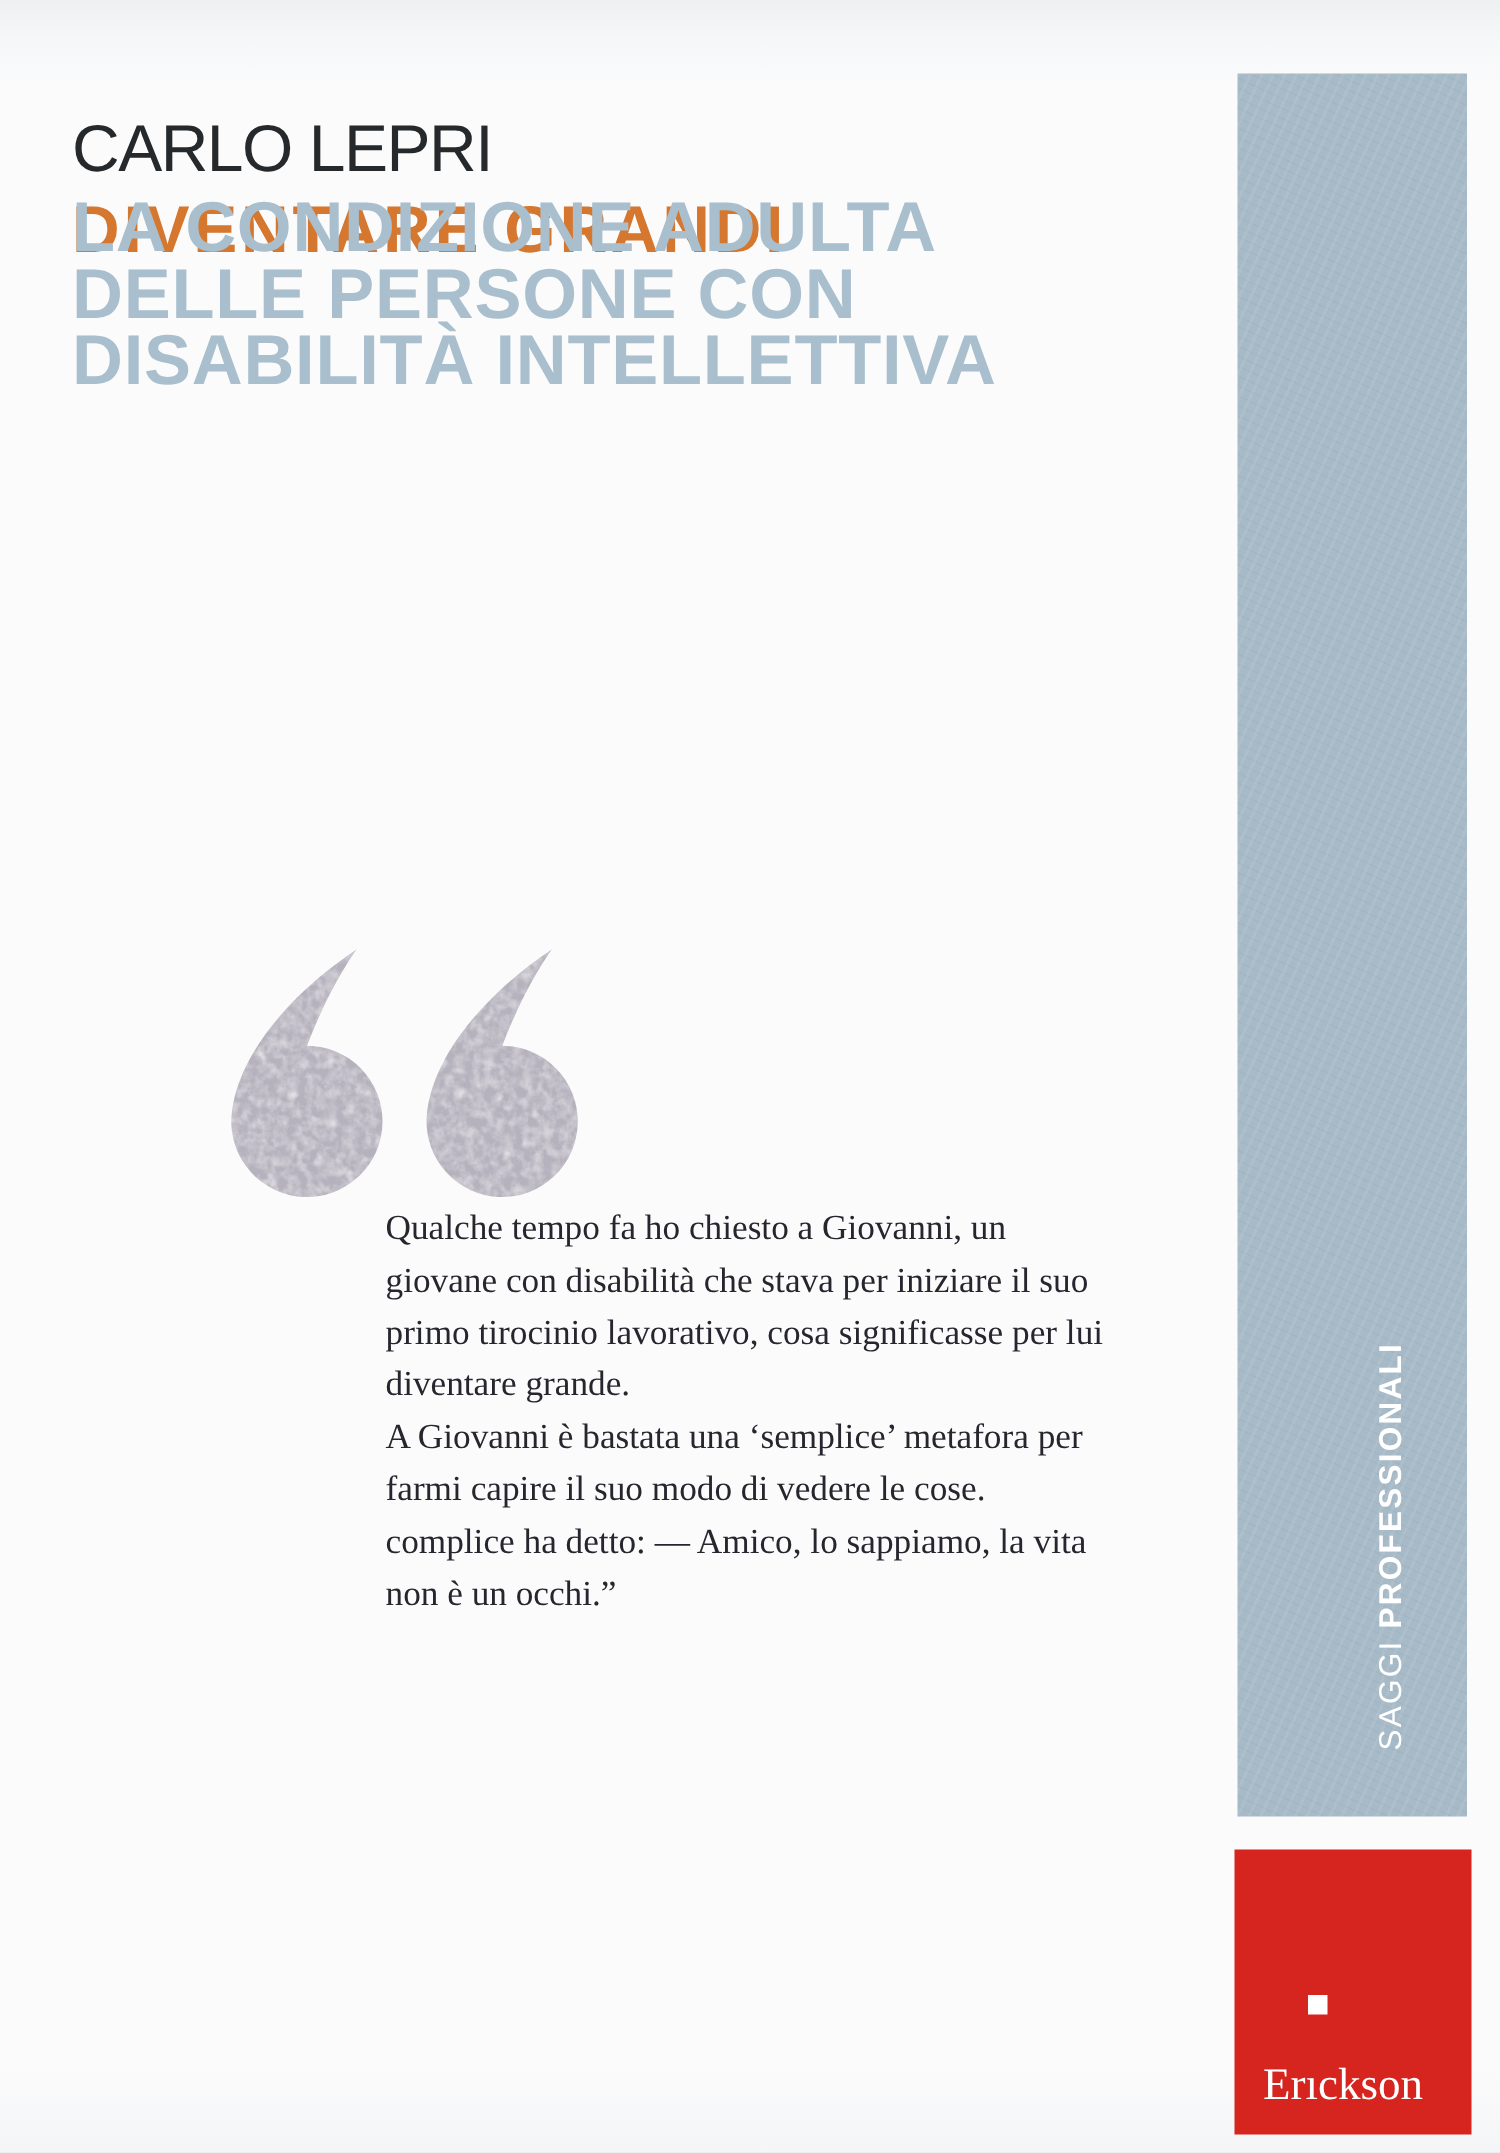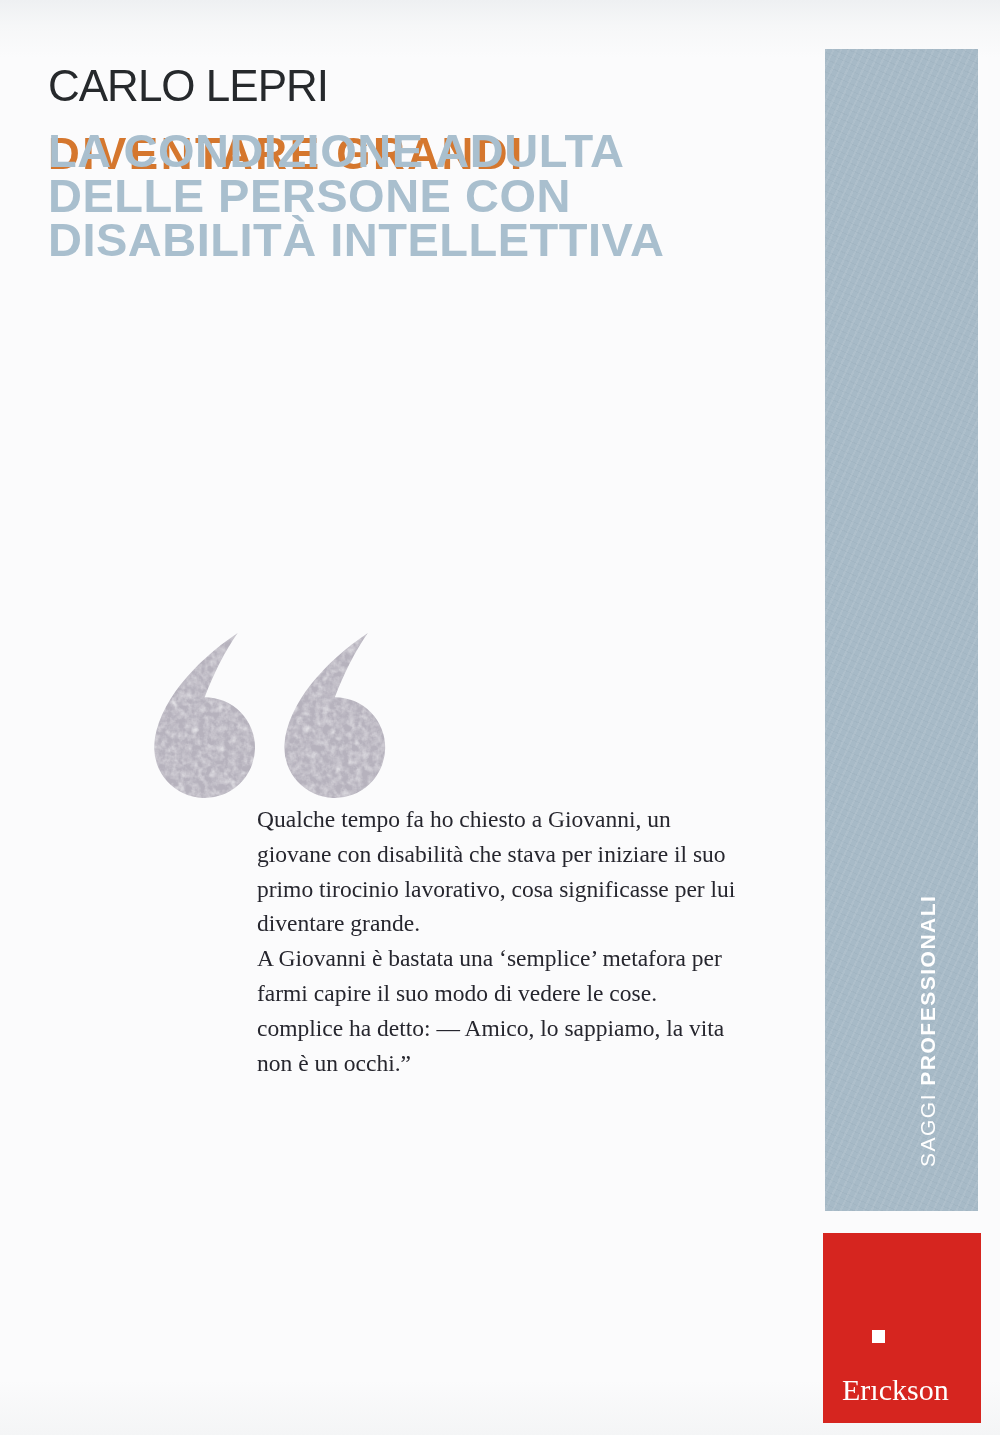--- a/index.html
+++ b/index.html
@@ -10,21 +10,21 @@
     overflow:hidden;
   }
   .page{
     position:relative;
     width:1000px;height:1435px;
     background:
       linear-gradient(180deg, #eef0f2 0px, #f6f7f8 26px, #fbfbfc 58px, #fbfbfc 1380px, #f4f5f6 1435px);
   }
   
   .author{
-    position:absolute;left:48px;top:32px;
+    position:absolute;left:48px;top:46px;
     font-size:44px;line-height:50px;font-weight:400;
     letter-spacing:-1px;color:#26292c;
     white-space:nowrap;
   }
   .book-title{
     position:absolute;left:48px;top:94px;
     font-size:44px;line-height:45px;font-weight:700;
     letter-spacing:2.5px;color:#d5772e;
     white-space:nowrap;
   }

